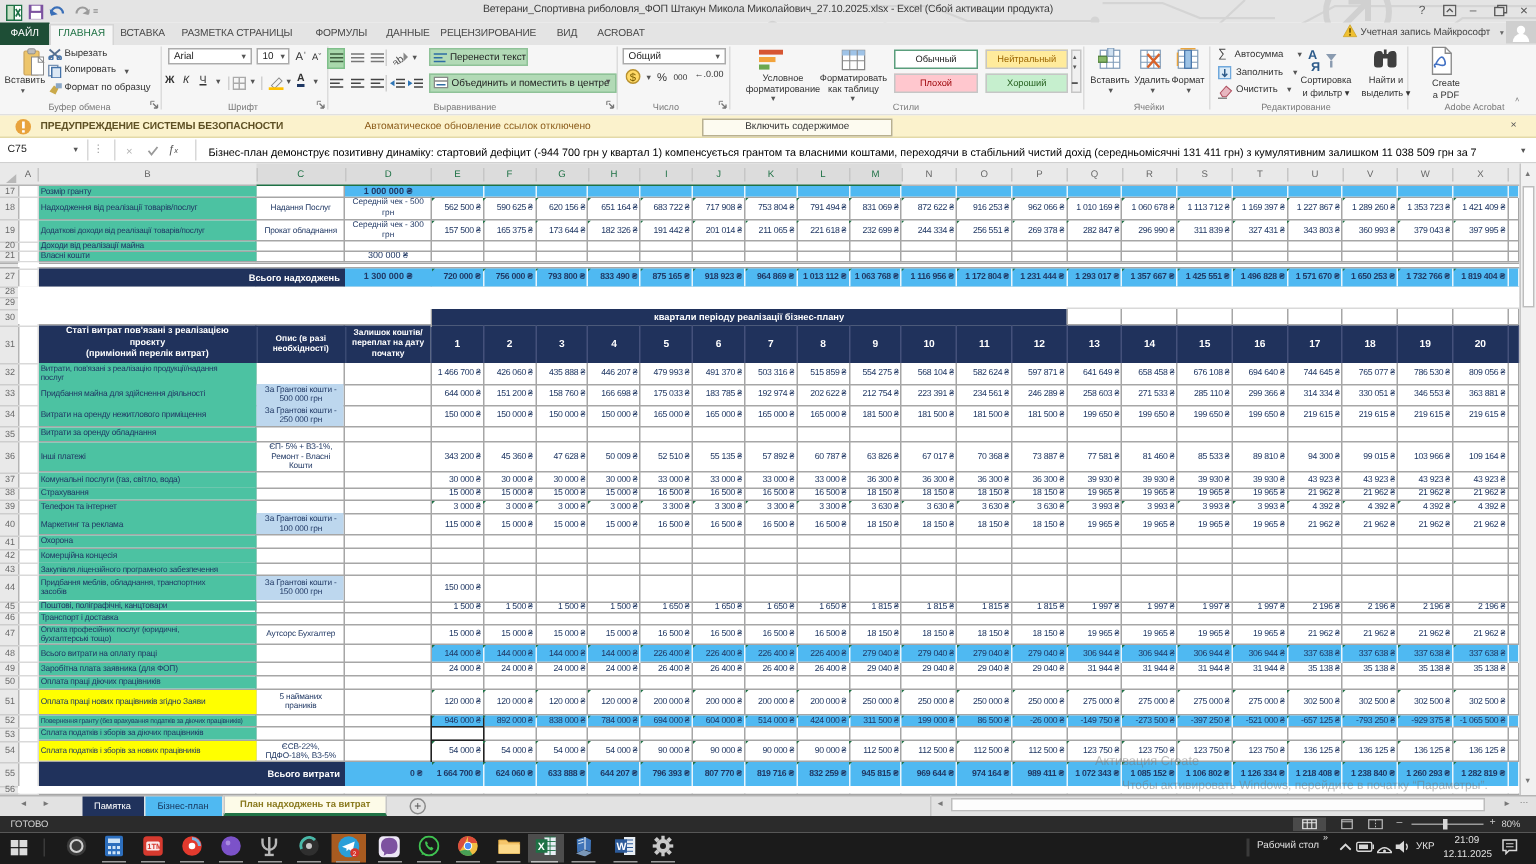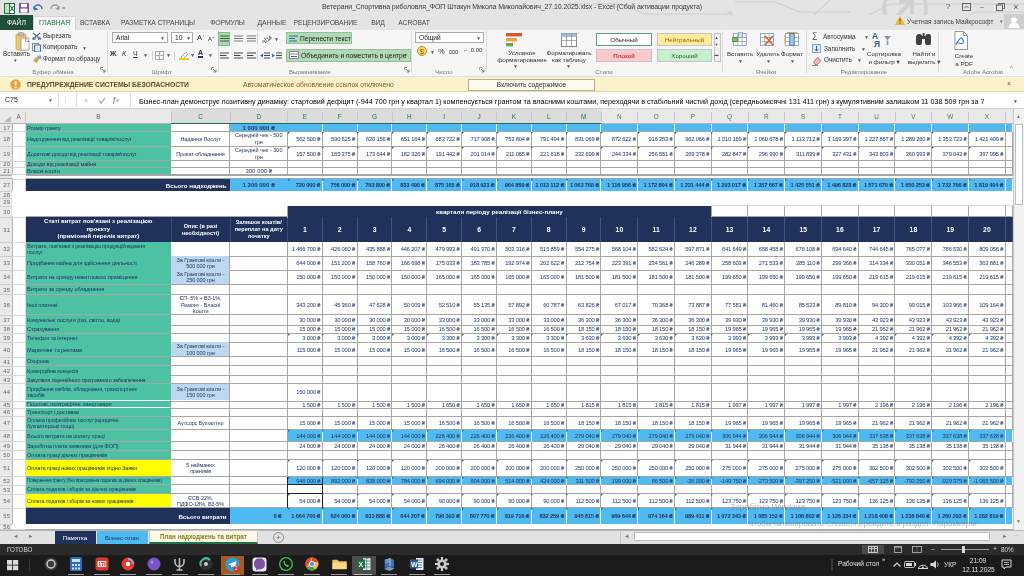--- a/index.html
+++ b/index.html
@@ -1334,22 +1334,22 @@
 <div style="left:273px;top:531.5px;width:11px;height:11px;border:1px solid #8a8a8a;border-radius:6px;font-size:8px;line-height:9px;text-align:center;color:#555;">+</div>
 <div style="left:620.0px;top:529.5px;width:1.0px;height:14.0px;background:#c6c6c6;"></div>
 <div style="left:624px;top:533px;font-size:5.5px;color:#777;">◄</div>
 <div style="left:634.0px;top:531.5px;width:356.0px;height:9.5px;background:#fdfdfd;border:1px solid #bdbdbd;"></div>
 <div style="left:1002px;top:533px;font-size:5.5px;color:#777;">►</div>
 <div style="left:1013px;top:531px;font-size:6px;color:#777;">…</div>
 <div style="left:1013.0px;top:109.0px;width:11.0px;height:420.5px;background:#f1f1f1;border-left:1px solid #c6c6c6;"></div>
 <div style="left:1016px;top:113px;font-size:5px;color:#777;">▲</div>
 <div style="left:1014.5px;top:124.0px;width:8.5px;height:81.0px;background:#fdfdfd;border:1px solid #bdbdbd;"></div>
 <div style="left:1016px;top:518px;font-size:5px;color:#777;">▼</div>
-<div style="left:730px;top:502px;font-size:8.5px;color:rgba(120,120,120,0.5);">Заробітна Windows</div>
-<div style="left:748px;top:519px;font-size:8px;color:rgba(120,120,120,0.55);">Чтобы активировать Create, перейдите в раздел “Параметры”.</div>
+<div style="left:730px;top:502px;font-size:8.5px;color:rgba(120,120,120,0.5);">Активация Create</div>
+<div style="left:748px;top:519px;font-size:8px;color:rgba(120,120,120,0.55);">Чтобы активировать Windows, перейдите в початку “Параметры”.</div>
 <div style="left:0.0px;top:543.5px;width:1024.0px;height:11.0px;background:#2b2b2b;"></div>
 <div style="left:7px;top:546px;font-size:6.3px;color:#d8d8d8;">ГОТОВО</div>
 <div style="left:862.0px;top:544.5px;width:22.0px;height:9.0px;background:#4a4a4a;"></div>
 <div style="left:868px;top:546px;width:10px;height:7px;">
     <svg width="10" height="7">
       <rect x="0.5" y="0.5" width="9" height="6" fill="none" stroke="#e8e8e8" stroke-width="0.8"></rect>
       <path d="M0.5 2.5 H9.5 M3.5 0.5 V6.5 M6.5 0.5 V6.5" stroke="#e8e8e8" stroke-width="0.7"></path>
     </svg>
   </div>
 <div style="left:893px;top:546px;width:10px;height:7px;">

